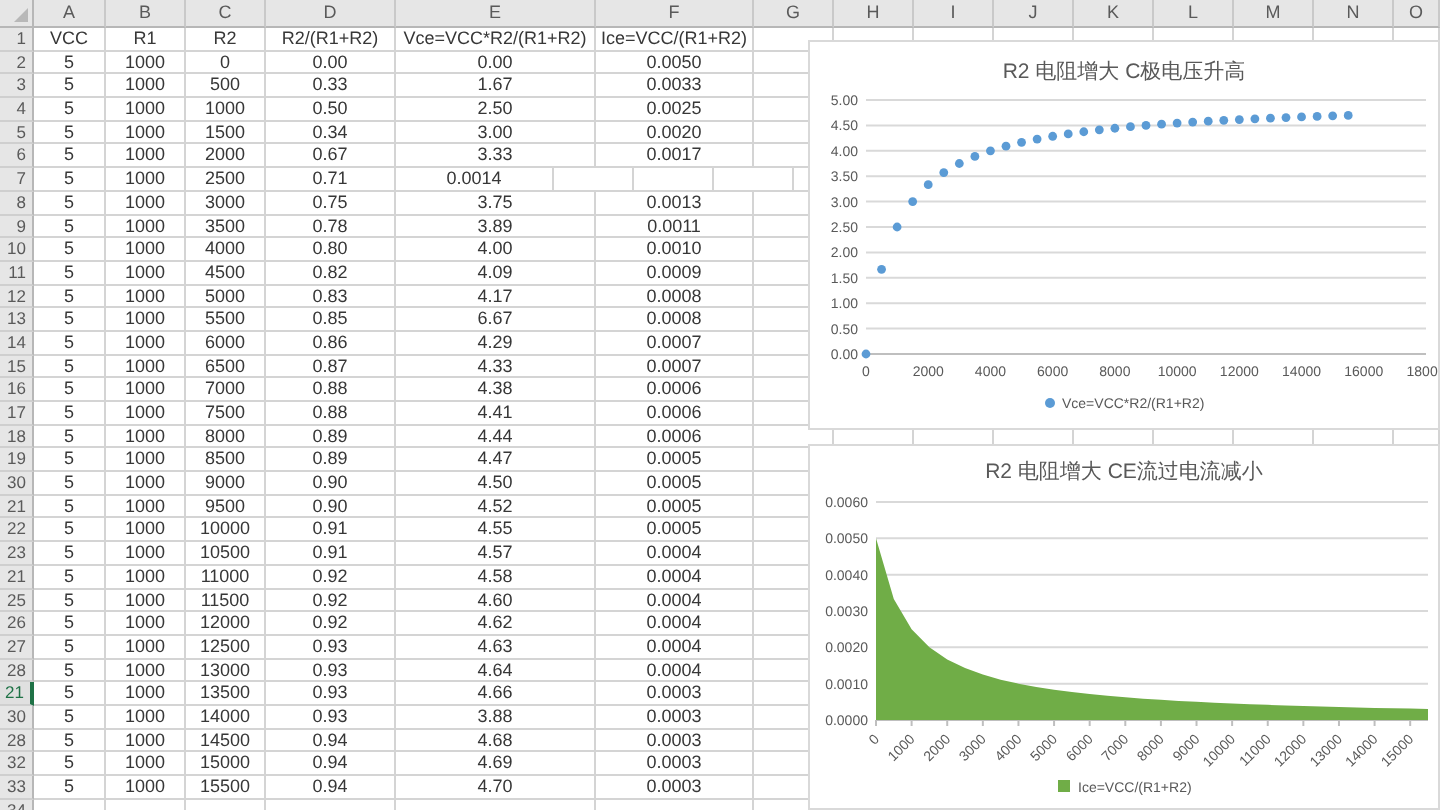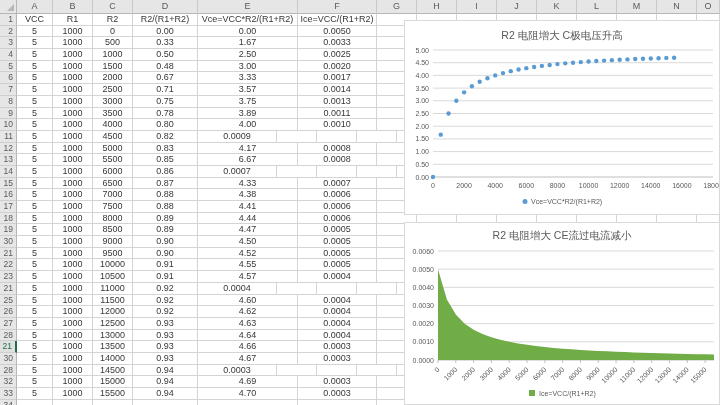--- a/index.html
+++ b/index.html
@@ -144,21 +144,21 @@
         <div class="cell" style="width:40px"></div>
         <div class="cell" style="width:40px"></div>
         <div class="cell" style="width:40px"></div>
         <div class="cell" style="width:23px"></div>
       </div>
       <div class="sh-row">
         <div class="rowhdr">5</div>
         <div class="cell" style="width:36px">5</div>
         <div class="cell" style="width:40px">1000</div>
         <div class="cell" style="width:40px">1500</div>
-        <div class="cell" style="width:65px">0.48</div>
+        <div class="cell" style="width:65px">0.34</div>
         <div class="cell" style="width:100px">3.00</div>
         <div class="cell" style="width:79px">0.0020</div>
         <div class="cell" style="width:40px"></div>
         <div class="cell" style="width:40px"></div>
         <div class="cell" style="width:40px"></div>
         <div class="cell" style="width:40px"></div>
         <div class="cell" style="width:40px"></div>
         <div class="cell" style="width:40px"></div>
         <div class="cell" style="width:40px"></div>
         <div class="cell" style="width:40px"></div>
@@ -181,21 +181,20 @@
         <div class="cell" style="width:40px"></div>
         <div class="cell" style="width:40px"></div>
         <div class="cell" style="width:23px"></div>
       </div>
       <div class="sh-row">
         <div class="rowhdr">7</div>
         <div class="cell" style="width:36px">5</div>
         <div class="cell" style="width:40px">1000</div>
         <div class="cell" style="width:40px">2500</div>
         <div class="cell" style="width:65px">0.71</div>
-        <div class="cell" style="width:100px">3.57</div>
         <div class="cell" style="width:79px">0.0014</div>
         <div class="cell" style="width:40px"></div>
         <div class="cell" style="width:40px"></div>
         <div class="cell" style="width:40px"></div>
         <div class="cell" style="width:40px"></div>
         <div class="cell" style="width:40px"></div>
         <div class="cell" style="width:40px"></div>
         <div class="cell" style="width:40px"></div>
         <div class="cell" style="width:40px"></div>
         <div class="cell" style="width:23px"></div>
@@ -253,20 +252,21 @@
         <div class="cell" style="width:40px"></div>
         <div class="cell" style="width:40px"></div>
         <div class="cell" style="width:23px"></div>
       </div>
       <div class="sh-row">
         <div class="rowhdr">11</div>
         <div class="cell" style="width:36px">5</div>
         <div class="cell" style="width:40px">1000</div>
         <div class="cell" style="width:40px">4500</div>
         <div class="cell" style="width:65px">0.82</div>
+        <div class="cell" style="width:100px">4.09</div>
         <div class="cell" style="width:79px">0.0009</div>
         <div class="cell" style="width:40px"></div>
         <div class="cell" style="width:40px"></div>
         <div class="cell" style="width:40px"></div>
         <div class="cell" style="width:40px"></div>
         <div class="cell" style="width:40px"></div>
         <div class="cell" style="width:40px"></div>
         <div class="cell" style="width:40px"></div>
         <div class="cell" style="width:40px"></div>
         <div class="cell" style="width:23px"></div>
@@ -306,20 +306,21 @@
         <div class="cell" style="width:40px"></div>
         <div class="cell" style="width:40px"></div>
         <div class="cell" style="width:23px"></div>
       </div>
       <div class="sh-row">
         <div class="rowhdr">14</div>
         <div class="cell" style="width:36px">5</div>
         <div class="cell" style="width:40px">1000</div>
         <div class="cell" style="width:40px">6000</div>
         <div class="cell" style="width:65px">0.86</div>
+        <div class="cell" style="width:100px">4.29</div>
         <div class="cell" style="width:79px">0.0007</div>
         <div class="cell" style="width:40px"></div>
         <div class="cell" style="width:40px"></div>
         <div class="cell" style="width:40px"></div>
         <div class="cell" style="width:40px"></div>
         <div class="cell" style="width:40px"></div>
         <div class="cell" style="width:40px"></div>
         <div class="cell" style="width:40px"></div>
         <div class="cell" style="width:40px"></div>
         <div class="cell" style="width:23px"></div>
@@ -485,20 +486,21 @@
         <div class="cell" style="width:40px"></div>
         <div class="cell" style="width:40px"></div>
         <div class="cell" style="width:23px"></div>
       </div>
       <div class="sh-row">
         <div class="rowhdr">21</div>
         <div class="cell" style="width:36px">5</div>
         <div class="cell" style="width:40px">1000</div>
         <div class="cell" style="width:40px">11000</div>
         <div class="cell" style="width:65px">0.92</div>
+        <div class="cell" style="width:100px">4.58</div>
         <div class="cell" style="width:79px">0.0004</div>
         <div class="cell" style="width:40px"></div>
         <div class="cell" style="width:40px"></div>
         <div class="cell" style="width:40px"></div>
         <div class="cell" style="width:40px"></div>
         <div class="cell" style="width:40px"></div>
         <div class="cell" style="width:40px"></div>
         <div class="cell" style="width:40px"></div>
         <div class="cell" style="width:40px"></div>
         <div class="cell" style="width:23px"></div>
@@ -592,38 +594,39 @@
         <div class="cell" style="width:40px"></div>
         <div class="cell" style="width:40px"></div>
         <div class="cell" style="width:23px"></div>
       </div>
       <div class="sh-row">
         <div class="rowhdr">30</div>
         <div class="cell" style="width:36px">5</div>
         <div class="cell" style="width:40px">1000</div>
         <div class="cell" style="width:40px">14000</div>
         <div class="cell" style="width:65px">0.93</div>
-        <div class="cell" style="width:100px">4.67</div>
+        <div class="cell" style="width:100px">3.88</div>
         <div class="cell" style="width:79px">0.0003</div>
         <div class="cell" style="width:40px"></div>
         <div class="cell" style="width:40px"></div>
         <div class="cell" style="width:40px"></div>
         <div class="cell" style="width:40px"></div>
         <div class="cell" style="width:40px"></div>
         <div class="cell" style="width:40px"></div>
         <div class="cell" style="width:40px"></div>
         <div class="cell" style="width:40px"></div>
         <div class="cell" style="width:23px"></div>
       </div>
       <div class="sh-row">
         <div class="rowhdr">28</div>
         <div class="cell" style="width:36px">5</div>
         <div class="cell" style="width:40px">1000</div>
         <div class="cell" style="width:40px">14500</div>
         <div class="cell" style="width:65px">0.94</div>
+        <div class="cell" style="width:100px">4.68</div>
         <div class="cell" style="width:79px">0.0003</div>
         <div class="cell" style="width:40px"></div>
         <div class="cell" style="width:40px"></div>
         <div class="cell" style="width:40px"></div>
         <div class="cell" style="width:40px"></div>
         <div class="cell" style="width:40px"></div>
         <div class="cell" style="width:40px"></div>
         <div class="cell" style="width:40px"></div>
         <div class="cell" style="width:40px"></div>
         <div class="cell" style="width:23px"></div>

